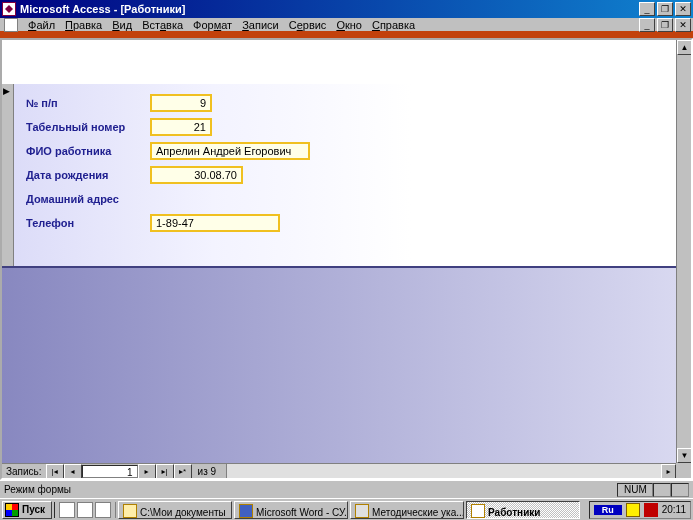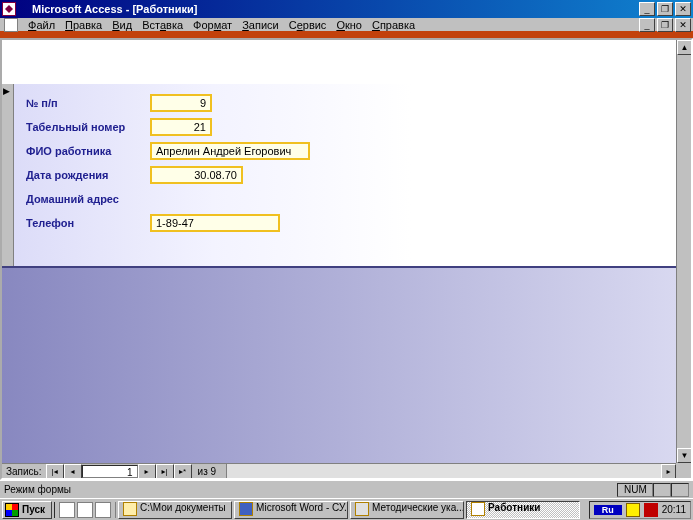--- a/index.html
+++ b/index.html
@@ -4,21 +4,21 @@
 <style>
   * { box-sizing: border-box; }
   html, body {
     margin: 0; padding: 0; width: 693px; height: 520px;
     font-family: "Tahoma", "MS Sans Serif", Arial, sans-serif;
     font-size: 11px; background: #c0c0c0; overflow: hidden;
   }
   .titlebar {
     height: 18px;
     background: linear-gradient(to right, #000080, #1084d0);
-    color: #fff; display: flex; align-items: center; padding: 0 2px; gap: 12px;
+    color: #fff; display: flex; align-items: center; padding: 0 2px;
   }
   .titlebar .app-icon {
     width: 14px; height: 14px; background: #fff; border: 1px solid #800040;
     margin-right: 4px; position: relative;
   }
   .titlebar .app-icon::after {
     content: ""; position: absolute; inset: 2px; background: #800040;
     clip-path: polygon(50% 0,100% 50%,50% 100%,0 50%);
   }
   .titlebar .title { font-weight: bold; flex: 1; }
@@ -131,21 +131,21 @@
     display:flex;align-items:center;gap:3px;font-weight:bold;
   }
   .taskbar .start .winlogo{width:14px;height:14px;background:
     conic-gradient(#ff0000 0 25%,#00a000 0 50%,#0000ff 0 75%,#ffcc00 0 100%);
     border:1px solid #000;}
   .taskbar .ql { display:flex; gap:2px; padding:0 4px; border-left:1px inset #808080; border-right:1px inset #808080;}
   .taskbar .ql .qi { width:16px;height:16px;background:#fff;border:1px solid #808080;}
   .taskbar .tbtn {
     height:18px; width:114px; padding:0 4px; background:#c0c0c0;
     border:1px solid #fff;border-right-color:#404040;border-bottom-color:#404040;
-    display:flex;align-items:flex-start;gap:3px; overflow:hidden; white-space:nowrap;
+    display:flex;align-items:flex-end;gap:3px; overflow:hidden; white-space:nowrap;
   }
   .taskbar .tbtn.active {
     border:1px solid #404040;border-right-color:#fff;border-bottom-color:#fff;
     background:repeating-conic-gradient(#c0c0c0 0 25%,#fff 0 50%) 0/2px 2px;
     font-weight:bold;
   }
   .taskbar .tbtn .ti{width:14px;height:14px;background:#ffeeaa;border:1px solid #b08000;flex-shrink:0;}
   .taskbar .tray {
     height:18px; border:1px inset #808080; display:flex; align-items:center;
     padding:0 4px; gap:4px; margin-left:auto;

